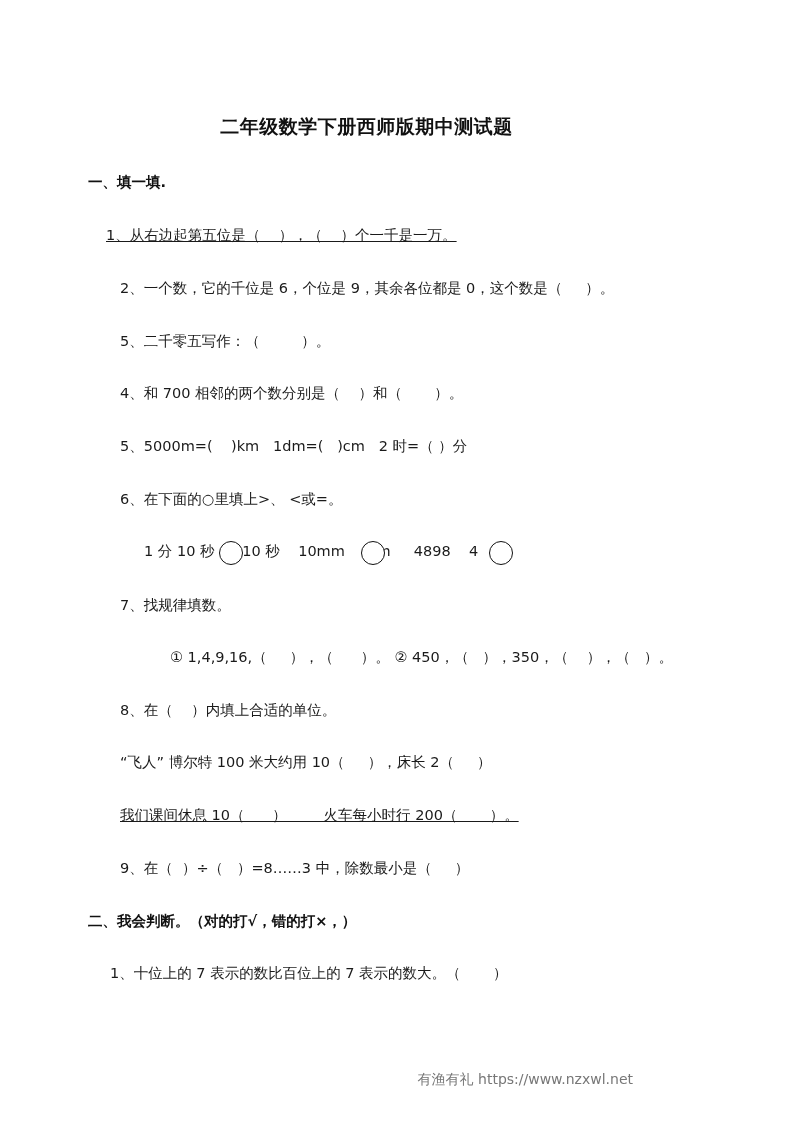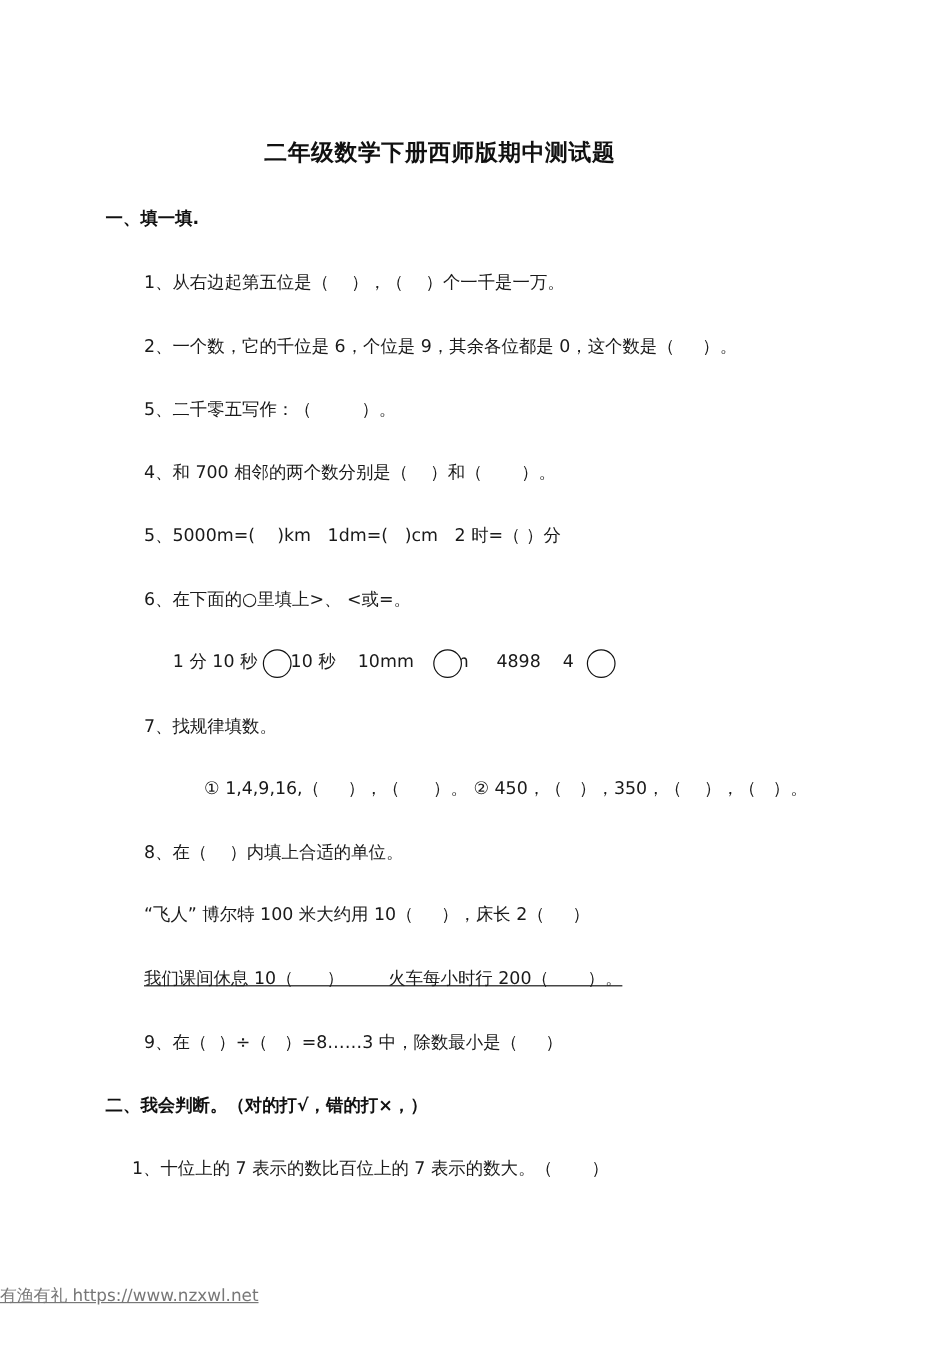--- a/index.html
+++ b/index.html
@@ -4,31 +4,31 @@
   <style>
     html, body { margin: 0; padding: 0; background: #ffffff; }
     body { width: 793px; height: 1122px; position: relative; overflow: hidden;
            font-family: "DejaVu Sans", sans-serif; color: #1a1a1a; }
     .title { position: absolute; top: 114px; left: 0; width: 733px; text-align: center;
              font-size: 19px; font-weight: bold; letter-spacing: 0.5px; color: #111; }
     .line { position: absolute; font-size: 14.5px; white-space: pre; color: #1a1a1a; }
     .section { font-weight: bold; font-size: 14.5px; color: #111; text-align: center; }
     .circle { position: absolute; width: 24px; height: 24px; border: 1.3px solid #111;
               border-radius: 50%; background: #fff; box-sizing: border-box; }
-    .footer { position: absolute; top: 1071px; left: 0; width: 633px; text-align: left;
-              font-size: 14px; color: #777; text-decoration: underline; }
+    .footer { position: absolute; top: 1071px; left: 0; width: 633px; text-align: right;
+              font-size: 14px; color: #777; }
   </style>
 </head>
 <body>
 
 <div class="title">二年级数学下册西师版期中测试题</div>
 
 <div class="line section" style="top:173px; left:88px;">一、填一填.</div>
 
-<div class="line" style="top:226px; left:120px;">1、从右边起第五位是（    ），（    ）个一千是一万。</div>
+<div class="line" style="top:226px; left:106px;text-decoration:underline;">1、从右边起第五位是（    ），（    ）个一千是一万。</div>
 <div class="line" style="top:279px; left:120px;">2、一个数，它的千位是 6，个位是 9，其余各位都是 0，这个数是（     ）。</div>
 <div class="line" style="top:332px; left:120px;">5、二千零五写作：（         ）。</div>
 <div class="line" style="top:384px; left:120px;">4、和 700 相邻的两个数分别是（    ）和（       ）。</div>
 <div class="line" style="top:437px; left:120px;">5、5000m=(    )km   1dm=(   )cm   2 时=（ ）分</div>
 <div class="line" style="top:490px; left:120px;">6、在下面的○里填上&gt;、 &lt;或=。</div>
 <div class="line" style="top:542px; left:144px;">1 分 10 秒      10 秒    10mm      lm     4898    4     6</div>
 <div class="circle" style="top:541px; left:219px;"></div>
 <div class="circle" style="top:541px; left:361px;"></div>
 <div class="circle" style="top:541px; left:489px;"></div>
 <div class="line" style="top:596px; left:120px;">7、找规律填数。</div>

